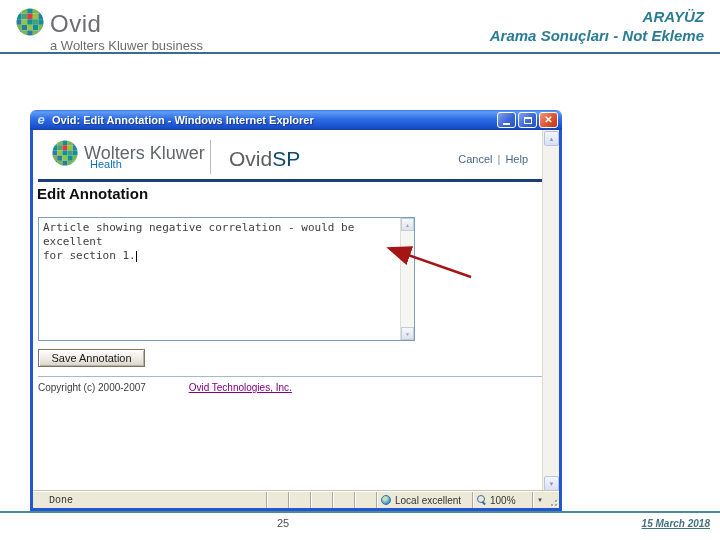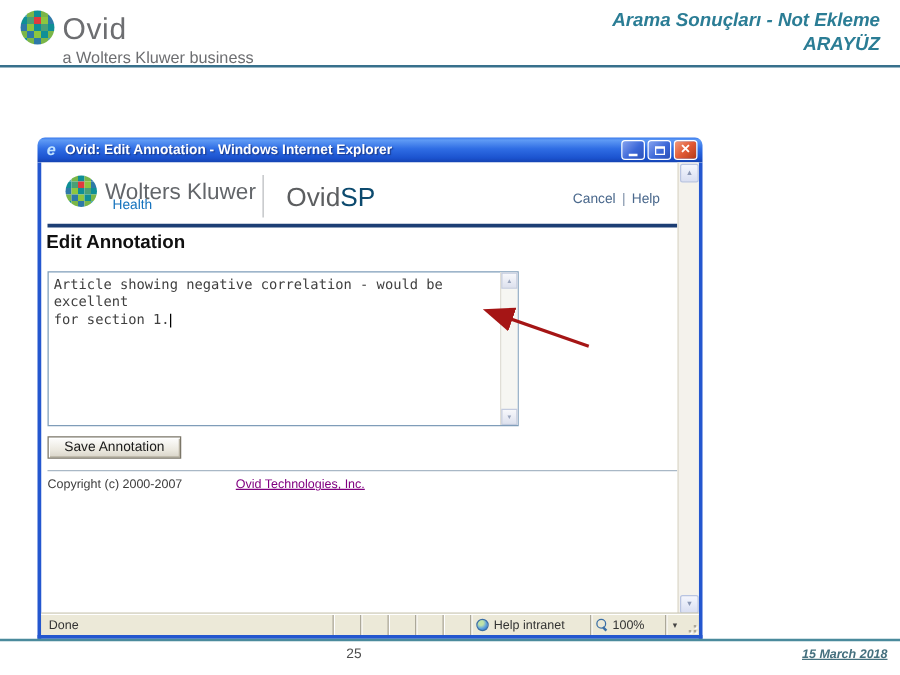--- a/index.html
+++ b/index.html
@@ -72,21 +72,21 @@
             box-shadow:inset 1px 1px 0 #fff, inset -1px -1px 0 #b8b2a2;text-align:center;line-height:16px;
             box-sizing:border-box;cursor:pointer;}
   .thin-rule{position:absolute;left:5px;top:246px;width:504px;height:1px;background:#a9b8c6;}
   .copyright{position:absolute;left:5px;top:252px;font-size:10px;color:#3c3c3c;}
   .copy-link{color:#800080;text-decoration:underline;cursor:pointer;padding-left:40px;}
 
   
   .statusbar{position:absolute;left:0;right:0;bottom:0;height:16px;background:#ece9d8;border-top:1px solid #fff;
              box-shadow:0 -1px 0 #c9c5b2;display:flex;align-items:stretch;font-size:10px;color:#333;}
   .sb-cell{border-left:1px solid #aca899;box-shadow:inset 1px 0 0 #fff;display:flex;align-items:center;padding:0 4px;box-sizing:border-box;}
-  .sb-status{flex:1;border-left:none;box-shadow:none;padding-left:6px;}
+  .sb-status{flex:1;border-left:none;box-shadow:none;padding-left:16px;font-family:Liberation Mono, monospace;}
   .sb-mini{width:22px;padding:0;}
   .sb-zone{width:96px;}
   .sb-zoom{width:60px;cursor:pointer;}
   .sb-caret{width:15px;justify-content:center;cursor:pointer;font-size:7px;color:#444;}
   .sb-grip{width:12px;border-left:none;box-shadow:none;position:relative;}
   .grip-dot{position:absolute;width:2px;height:2px;background:#aca899;box-shadow:1px 1px 0 #fff;}
   .globe{width:10px;height:10px;border-radius:50%;margin-right:4px;flex:0 0 auto;
          background:radial-gradient(circle at 35% 30%,#bfe3a8 0 25%,#5aa0e0 60%,#2b6cb5 100%);border:1px solid #3a6ea5;box-sizing:border-box;}
   .mag{position:relative;width:10px;height:10px;margin-right:3px;flex:0 0 auto;}
   .mag::before{content:"";position:absolute;left:0;top:0;width:6px;height:6px;border:1.5px solid #3a6ea5;border-radius:50%;}
@@ -136,22 +136,22 @@
           <rect x="12" y="24" width="6" height="6" fill="#2e79a8"></rect>
           <rect x="18" y="24" width="6" height="6" fill="#7ab648"></rect>
           <rect x="24" y="24" width="6" height="6" fill="#55a8b0"></rect>
       </g>
     </svg>
     <span class="brand-name">Ovid</span>
   </div>
   <div class="brand-tagline">a Wolters Kluwer business</div>
   <div class="top-rule"></div>
   <div class="hdr-right">
+    <div>ARAYÜZ</div>
     <div>Arama Sonuçları  - Not Ekleme</div>
-    <div>ARAYÜZ</div>
   </div>
 
   <div class="win">
     <div class="titlebar">
       <span class="ie-icon">e</span>
       <span class="title-text"><span class="tr">Ovid: Edit Annotation - </span><span class="tb">Windows Internet Explorer</span></span>
       <span class="tb-btn btn-blue">
           <span class="glyph-min"></span>
         </span>
       <span class="tb-btn btn-blue">
@@ -231,21 +231,21 @@
 
       <div class="statusbar">
         <div class="sb-cell sb-status">Done</div>
         <div class="sb-cell sb-mini"></div>
         <div class="sb-cell sb-mini"></div>
         <div class="sb-cell sb-mini"></div>
         <div class="sb-cell sb-mini"></div>
         <div class="sb-cell sb-mini"></div>
         <div class="sb-cell sb-zone">
           <span class="globe"></span>
-          <span>Help intranet</span>
+          <span>Local excellent</span>
         </div>
         <div class="sb-cell sb-zoom">
           <span class="mag"></span>
           <span>100%</span>
         </div>
         <div class="sb-cell sb-caret">▾</div>
         <div class="sb-cell sb-grip">
           <span class="grip-dot" style="right:2px;bottom:2px;"></span>
           <span class="grip-dot" style="right:6px;bottom:2px;"></span>
           <span class="grip-dot" style="right:2px;bottom:6px;"></span>

